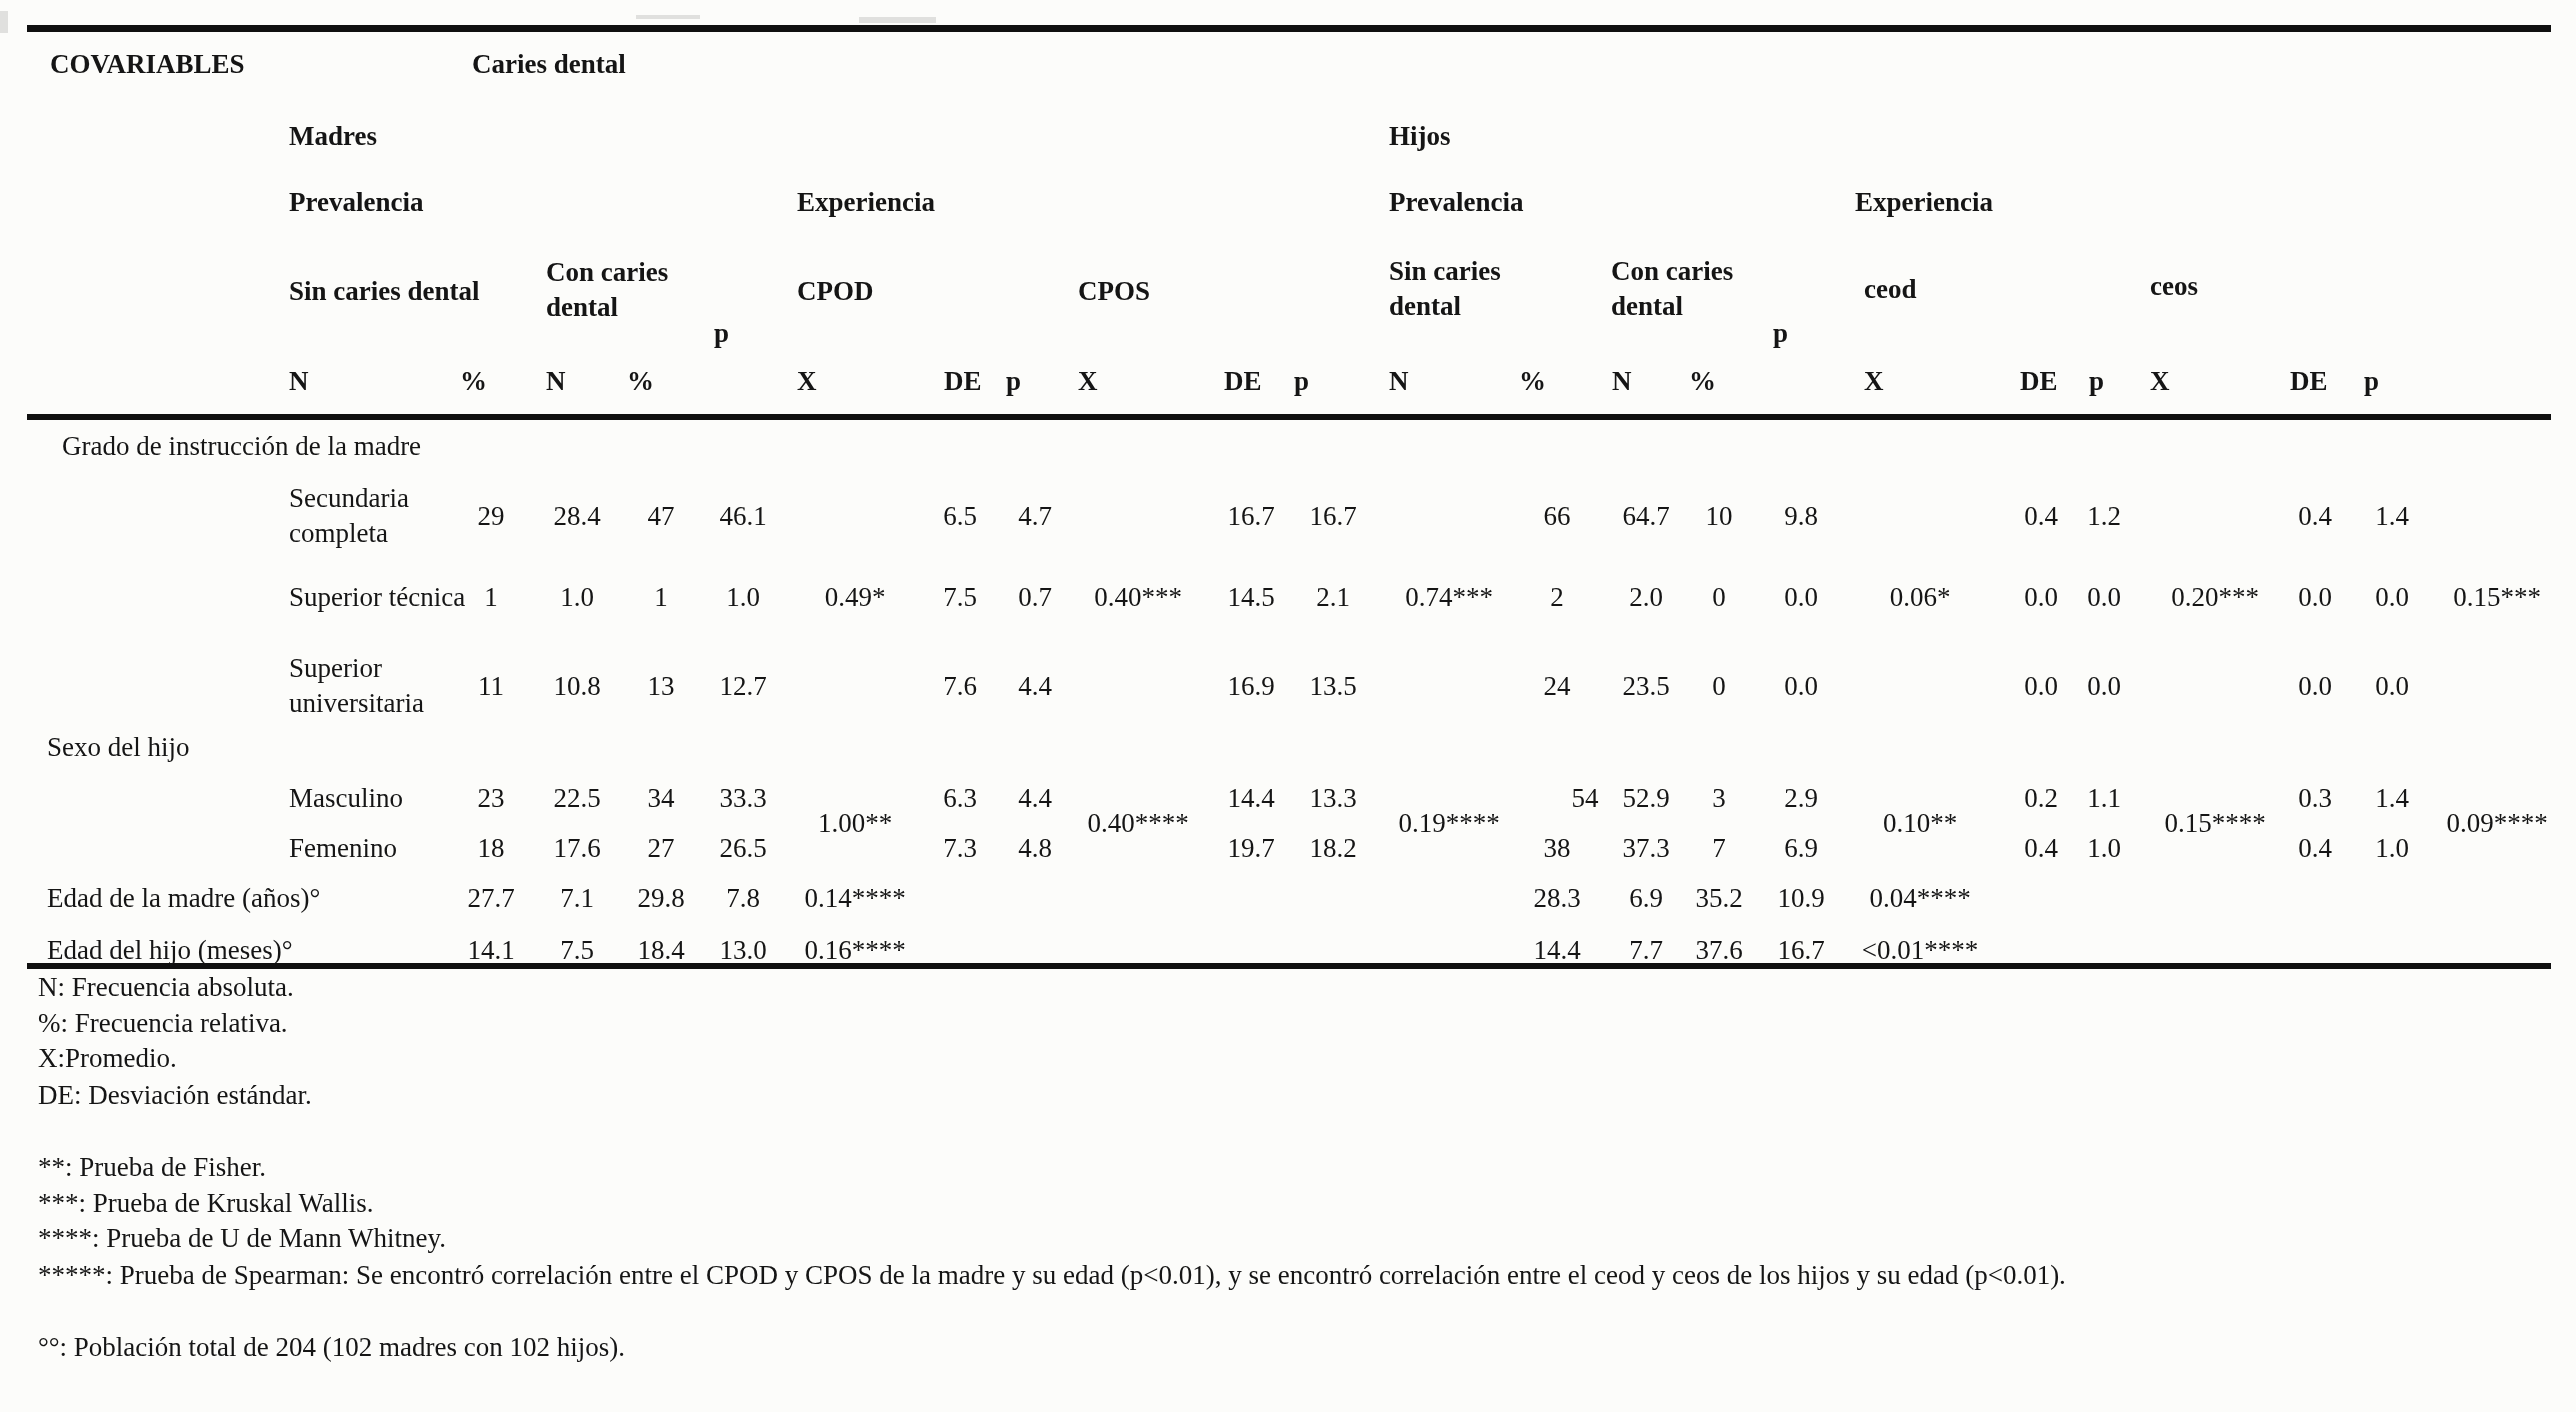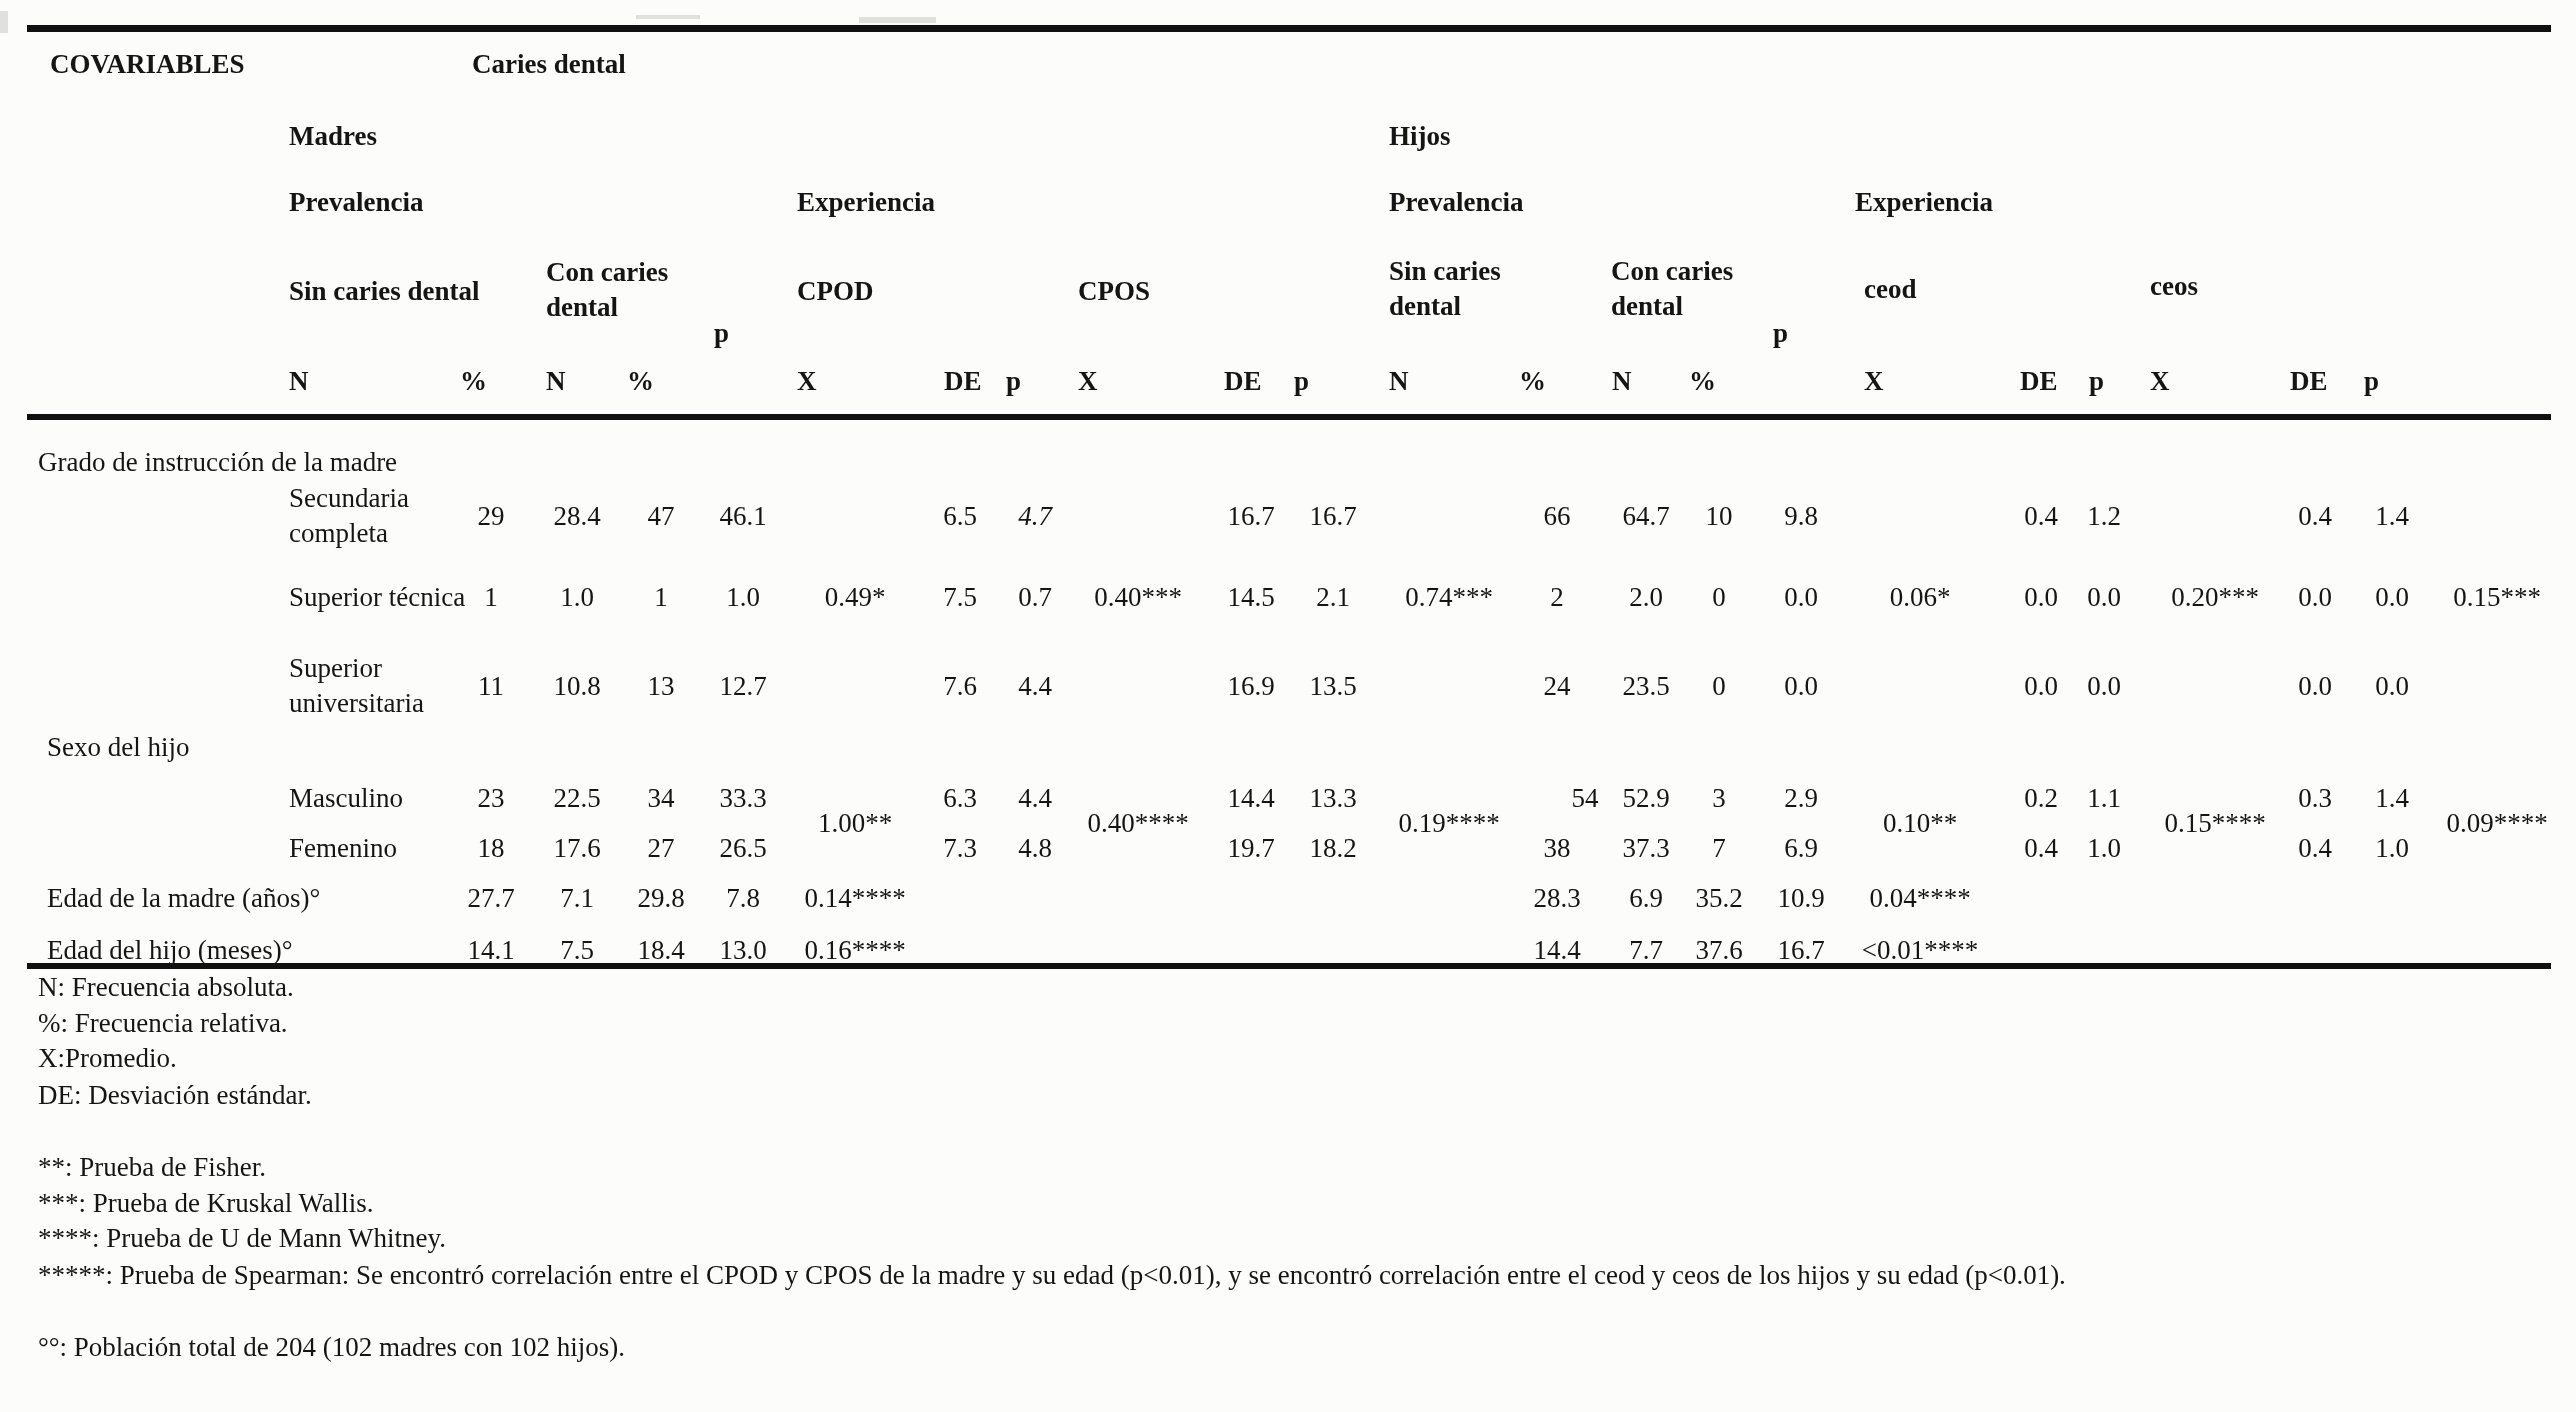--- a/index.html
+++ b/index.html
@@ -63,28 +63,28 @@
     <div class="cell left bold" style="left: 1389px; top: 381px;">N</div>
     <div class="cell left bold" style="left: 1519px; top: 381px;">%</div>
     <div class="cell left bold" style="left: 1612px; top: 381px;">N</div>
     <div class="cell left bold" style="left: 1689px; top: 381px;">%</div>
     <div class="cell left bold" style="left: 1864px; top: 381px;">X</div>
     <div class="cell left bold" style="left: 2020px; top: 381px;">DE</div>
     <div class="cell left bold" style="left: 2089px; top: 381px;">p</div>
     <div class="cell left bold" style="left: 2150px; top: 381px;">X</div>
     <div class="cell left bold" style="left: 2290px; top: 381px;">DE</div>
     <div class="cell left bold" style="left: 2364px; top: 381px;">p</div>
-    <div class="cell left" style="left: 38px; top: 446px; margin-top: 16px;">Grado de instrucción de la madre</div>
+    <div class="cell left" style="left: 62px; top: 446px;">Grado de instrucción de la madre</div>
     <div class="cell left wrap" style="left: 289px; top: 516px; width: 195px;">Secundaria completa</div>
     <div class="cell" style="left: 491px; top: 516px;">29</div>
     <div class="cell" style="left: 577px; top: 516px;">28.4</div>
     <div class="cell" style="left: 661px; top: 516px;">47</div>
     <div class="cell" style="left: 743px; top: 516px;">46.1</div>
     <div class="cell" style="left: 960px; top: 516px;">6.5</div>
-    <div class="cell" style="left: 1035px; top: 516px; font-style: italic;">4.7</div>
+    <div class="cell" style="left: 1035px; top: 516px;">4.7</div>
     <div class="cell" style="left: 1251px; top: 516px;">16.7</div>
     <div class="cell" style="left: 1333px; top: 516px;">16.7</div>
     <div class="cell" style="left: 1557px; top: 516px;">66</div>
     <div class="cell" style="left: 1646px; top: 516px;">64.7</div>
     <div class="cell" style="left: 1719px; top: 516px;">10</div>
     <div class="cell" style="left: 1801px; top: 516px;">9.8</div>
     <div class="cell" style="left: 2041px; top: 516px;">0.4</div>
     <div class="cell" style="left: 2104px; top: 516px;">1.2</div>
     <div class="cell" style="left: 2315px; top: 516px;">0.4</div>
     <div class="cell" style="left: 2392px; top: 516px;">1.4</div>

